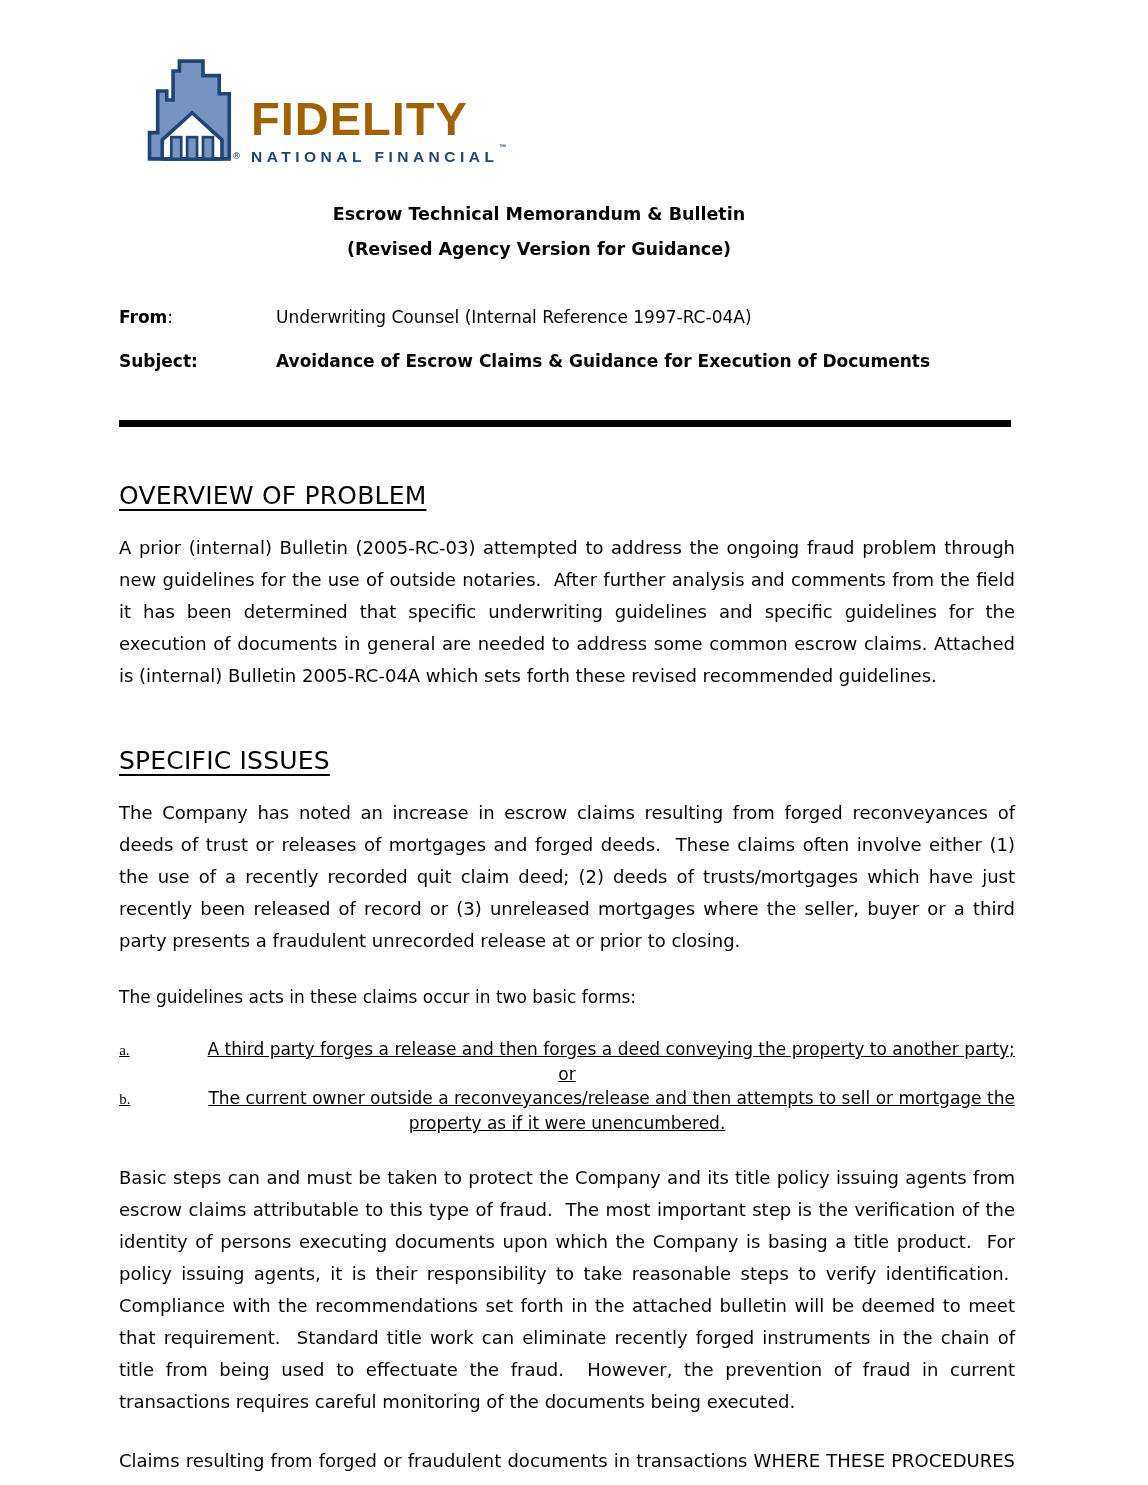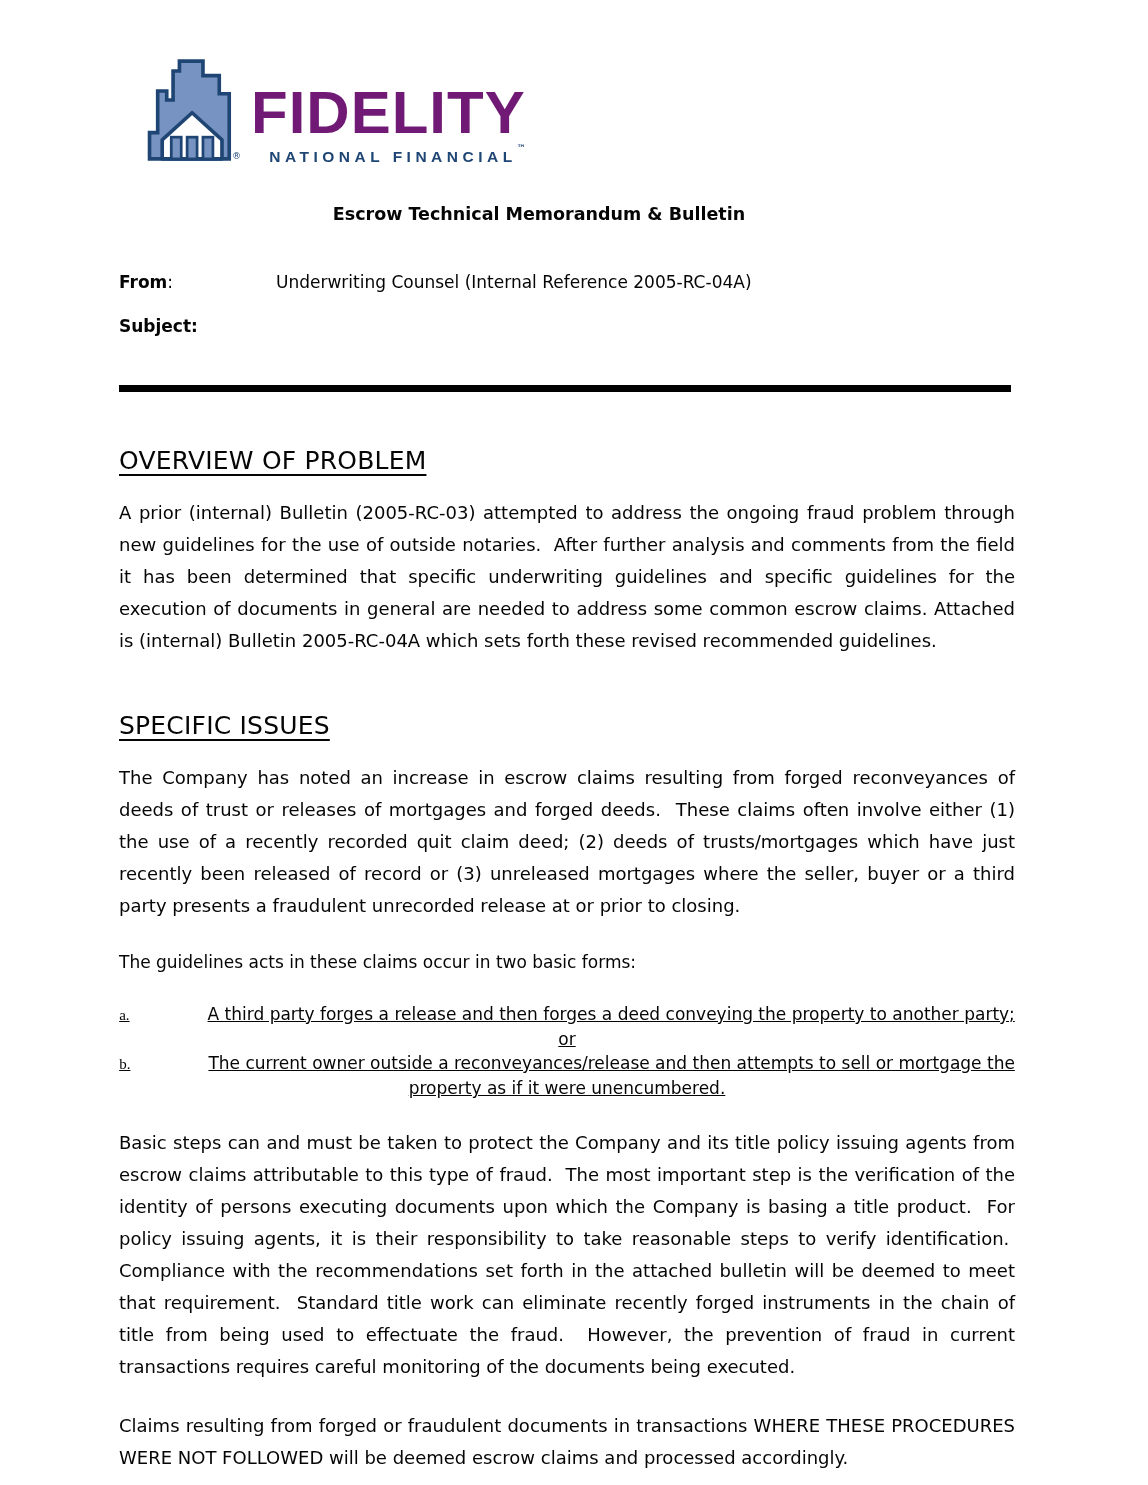--- a/index.html
+++ b/index.html
@@ -18,21 +18,21 @@
   
   .logo-row { display:flex; align-items:flex-end; gap:10px; margin-left:26px; height:118px; }
   .logo-icon svg { width:96px; height:116px; display:block; }
   .bldg   { fill:#7693c1; stroke:#1e4573; stroke-width:4; stroke-linejoin:miter; }
   .house  { fill:#ffffff; stroke:#1e4573; stroke-width:4; stroke-linejoin:round; }
   .column { fill:#7693c1; stroke:#1e4573; stroke-width:3; }
   .reg-glyph { font-size:10px; fill:#1e4573; font-family:"DejaVu Sans",sans-serif; }
   .logo-text { padding-bottom:2px; }
   .brand-main {
     font-family:"Liberation Sans", sans-serif;
-    font-size:60px; font-weight:bold; color:#701a75;
+    font-size:47px; font-weight:bold; color:#a16207;
     letter-spacing:1px; line-height:0.9;
   }
   .brand-sub-row { margin-top:3px; white-space:nowrap;text-align:right; }
   .brand-sub {
     font-family:"Liberation Sans", sans-serif;
     font-size:15.5px; font-weight:bold; color:#1e4573;
     letter-spacing:4.5px;
   }
   .tm { font-size:9px; font-weight:bold; color:#1e4573; vertical-align:11px; letter-spacing:0; }
 
@@ -92,29 +92,31 @@
       <div class="brand-sub-row">
         <span class="brand-sub">NATIONAL FINANCIAL</span><span class="tm">™</span>
       </div>
     </div>
   </div>
 
   <div class="content">
 
     <div class="title-block">
       <div class="title-line">Escrow Technical Memorandum &amp; Bulletin</div>
+      <div class="title-line">(Revised Agency Version for Guidance)</div>
     </div>
 
     <div class="meta">
       <div class="meta-row">
         <span class="meta-label"><span>From</span><span class="colon-normal">:</span></span>
-        <span class="meta-value">Underwriting Counsel (Internal Reference 2005-RC-04A)</span>
+        <span class="meta-value">Underwriting Counsel (Internal Reference 1997-RC-04A)</span>
       </div>
       <div class="meta-row">
         <span class="meta-label">Subject:</span>
+        <span class="meta-value bold">Avoidance of Escrow Claims &amp; Guidance for Execution of Documents</span>
       </div>
     </div>
 
     <div class="rule"></div>
 
     <h2 class="section-heading">OVERVIEW OF PROBLEM</h2>
     <p class="para">A prior (internal) Bulletin (2005-RC-03) attempted to address the ongoing fraud problem through new guidelines for the use of outside notaries.&nbsp; After further analysis and comments from the field it has been determined that specific underwriting guidelines and specific guidelines for the execution of documents in general are needed to address some common escrow claims. Attached is (internal) Bulletin 2005-RC-04A which sets forth these revised recommended guidelines.</p>
 
     <h2 class="section-heading">SPECIFIC ISSUES</h2>
     <p class="para">The Company has noted an increase in escrow claims resulting from forged reconveyances of deeds of trust or releases of mortgages and forged deeds.&nbsp; These claims often involve either (1) the use of a recently recorded quit claim deed; (2) deeds of trusts/mortgages which have just recently been released of record or (3) unreleased mortgages where the seller, buyer or a third party presents a fraudulent unrecorded release at or prior to closing.</p>

